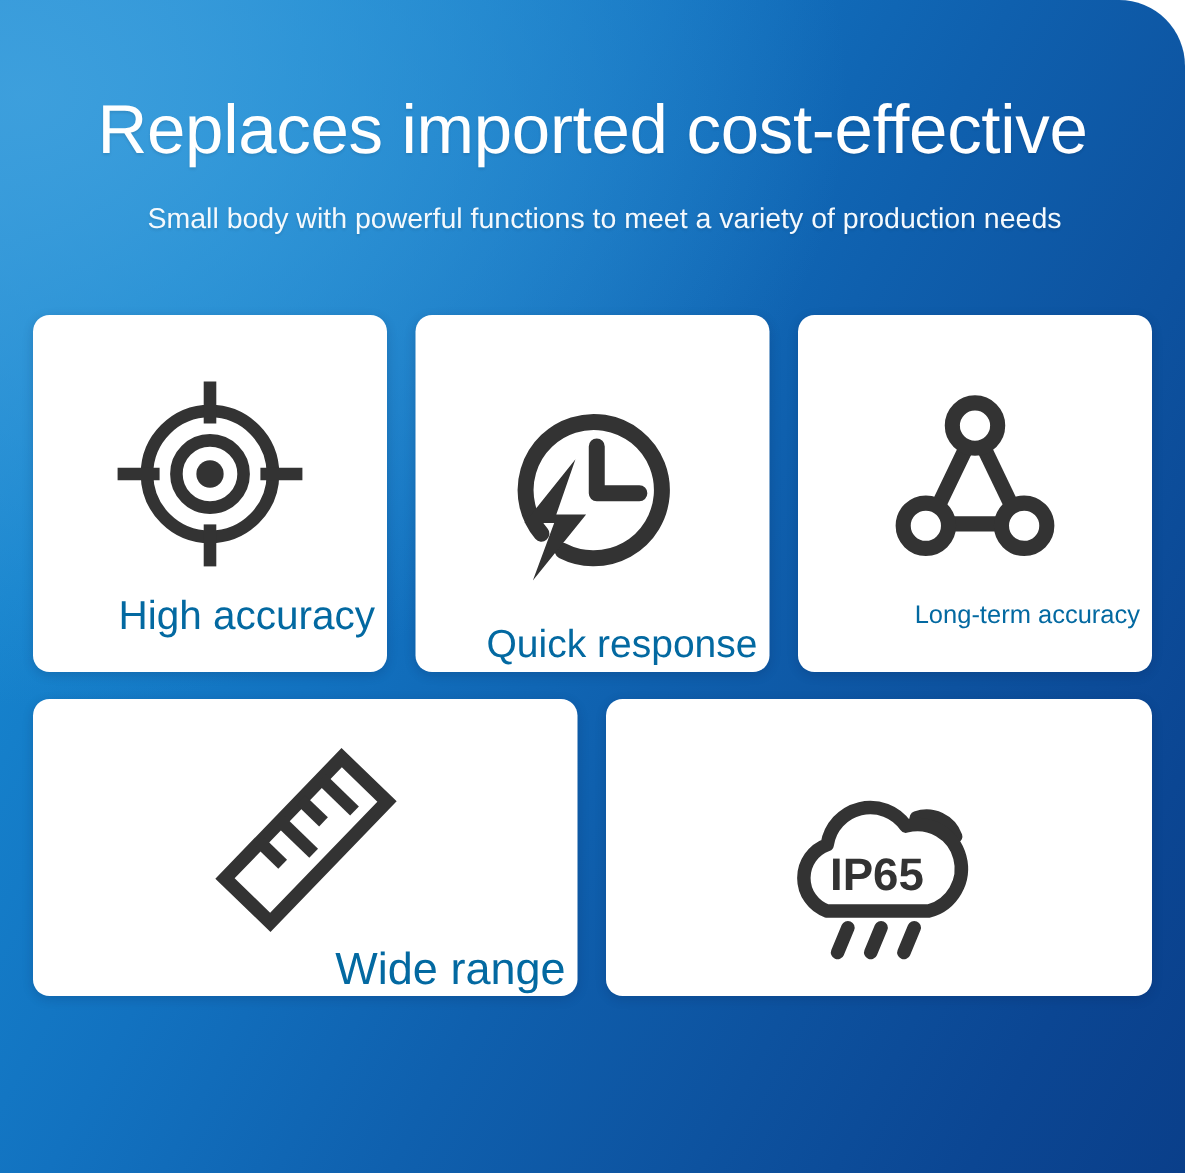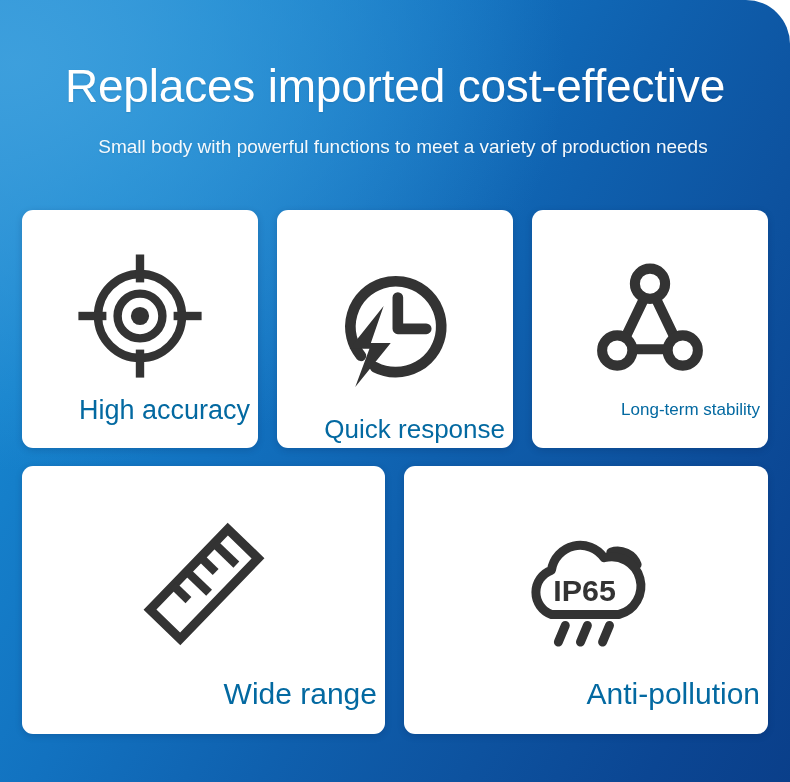--- a/index.html
+++ b/index.html
@@ -83,21 +83,21 @@
     flex-direction: column;
     align-items: center;
     box-sizing: border-box;
     overflow: hidden;
   }
   .row-1 .card {
     height: 238px;
     padding-top: 26px;
   }
   .row-2 .card {
-    height: 268px;
+    height: 198px;
     padding-top: 24px;
   }
 
   .card-1 { width: 236px; }
   .card-2 { width: 236px; }
   .card-3 { width: 236px; }
   .card-4 { width: 363px; }
   .card-5 { width: 364px; }
 
   .icon-wrap {
@@ -172,21 +172,21 @@
         <div class="icon-wrap">
           <svg width="126" height="126" viewBox="0 0 100 100" fill="none" stroke="#333333" stroke-width="8" stroke-linecap="round">
             <line x1="50" y1="24" x2="26" y2="74"></line>
             <line x1="50" y1="24" x2="74" y2="74"></line>
             <line x1="26" y1="74" x2="74" y2="74"></line>
             <circle cx="50" cy="22" r="12" fill="#ffffff"></circle>
             <circle cx="24" cy="75" r="12" fill="#ffffff"></circle>
             <circle cx="76" cy="75" r="12" fill="#ffffff"></circle>
           </svg>
         </div>
-        <div class="card-label label-sm">Long-term stability</div>
+        <div class="card-label label-sm">Long-term accuracy</div>
       </div>
 
     </div>
 
     <div class="row row-2">
 
       <div class="card card-4">
         <div class="icon-wrap">
           <svg width="140" height="140" viewBox="0 0 100 100" fill="none">
             <g transform="rotate(44 50 50)">
@@ -217,19 +217,18 @@
 
             <text x="54" y="62" text-anchor="middle" font-family="'Liberation Sans', sans-serif" font-size="22" font-weight="bold" fill="#333333">IP65</text>
 
             <g stroke="#333333" stroke-width="6.5" stroke-linecap="round">
               <line x1="40" y1="80" x2="35" y2="92"></line>
               <line x1="56" y1="80" x2="51" y2="92"></line>
               <line x1="72" y1="80" x2="67" y2="92"></line>
             </g>
           </svg>
         </div>
-        <div class="card-label label-xl">Anti-pollution</div>
       </div>
 
     </div>
 
   </div>
 </div>
 
 </body></html>

